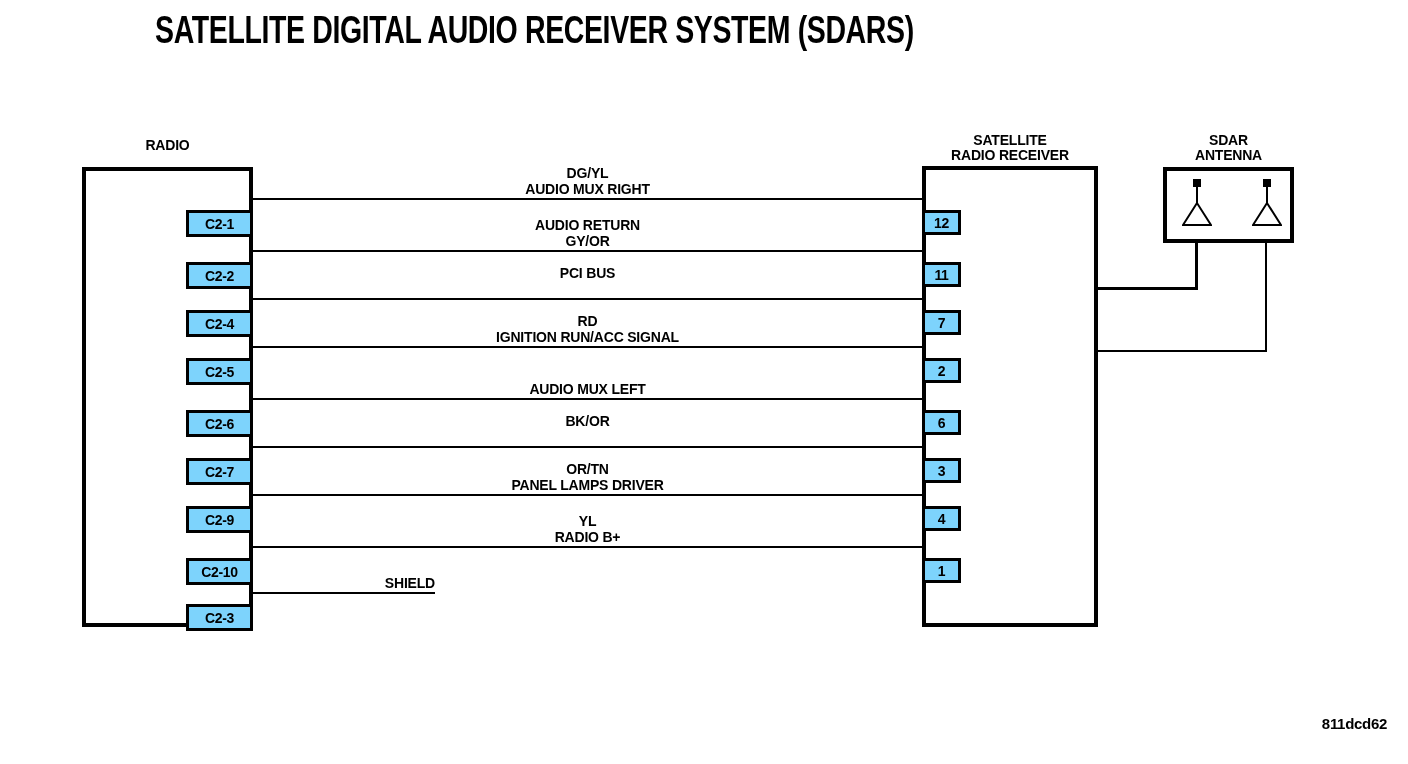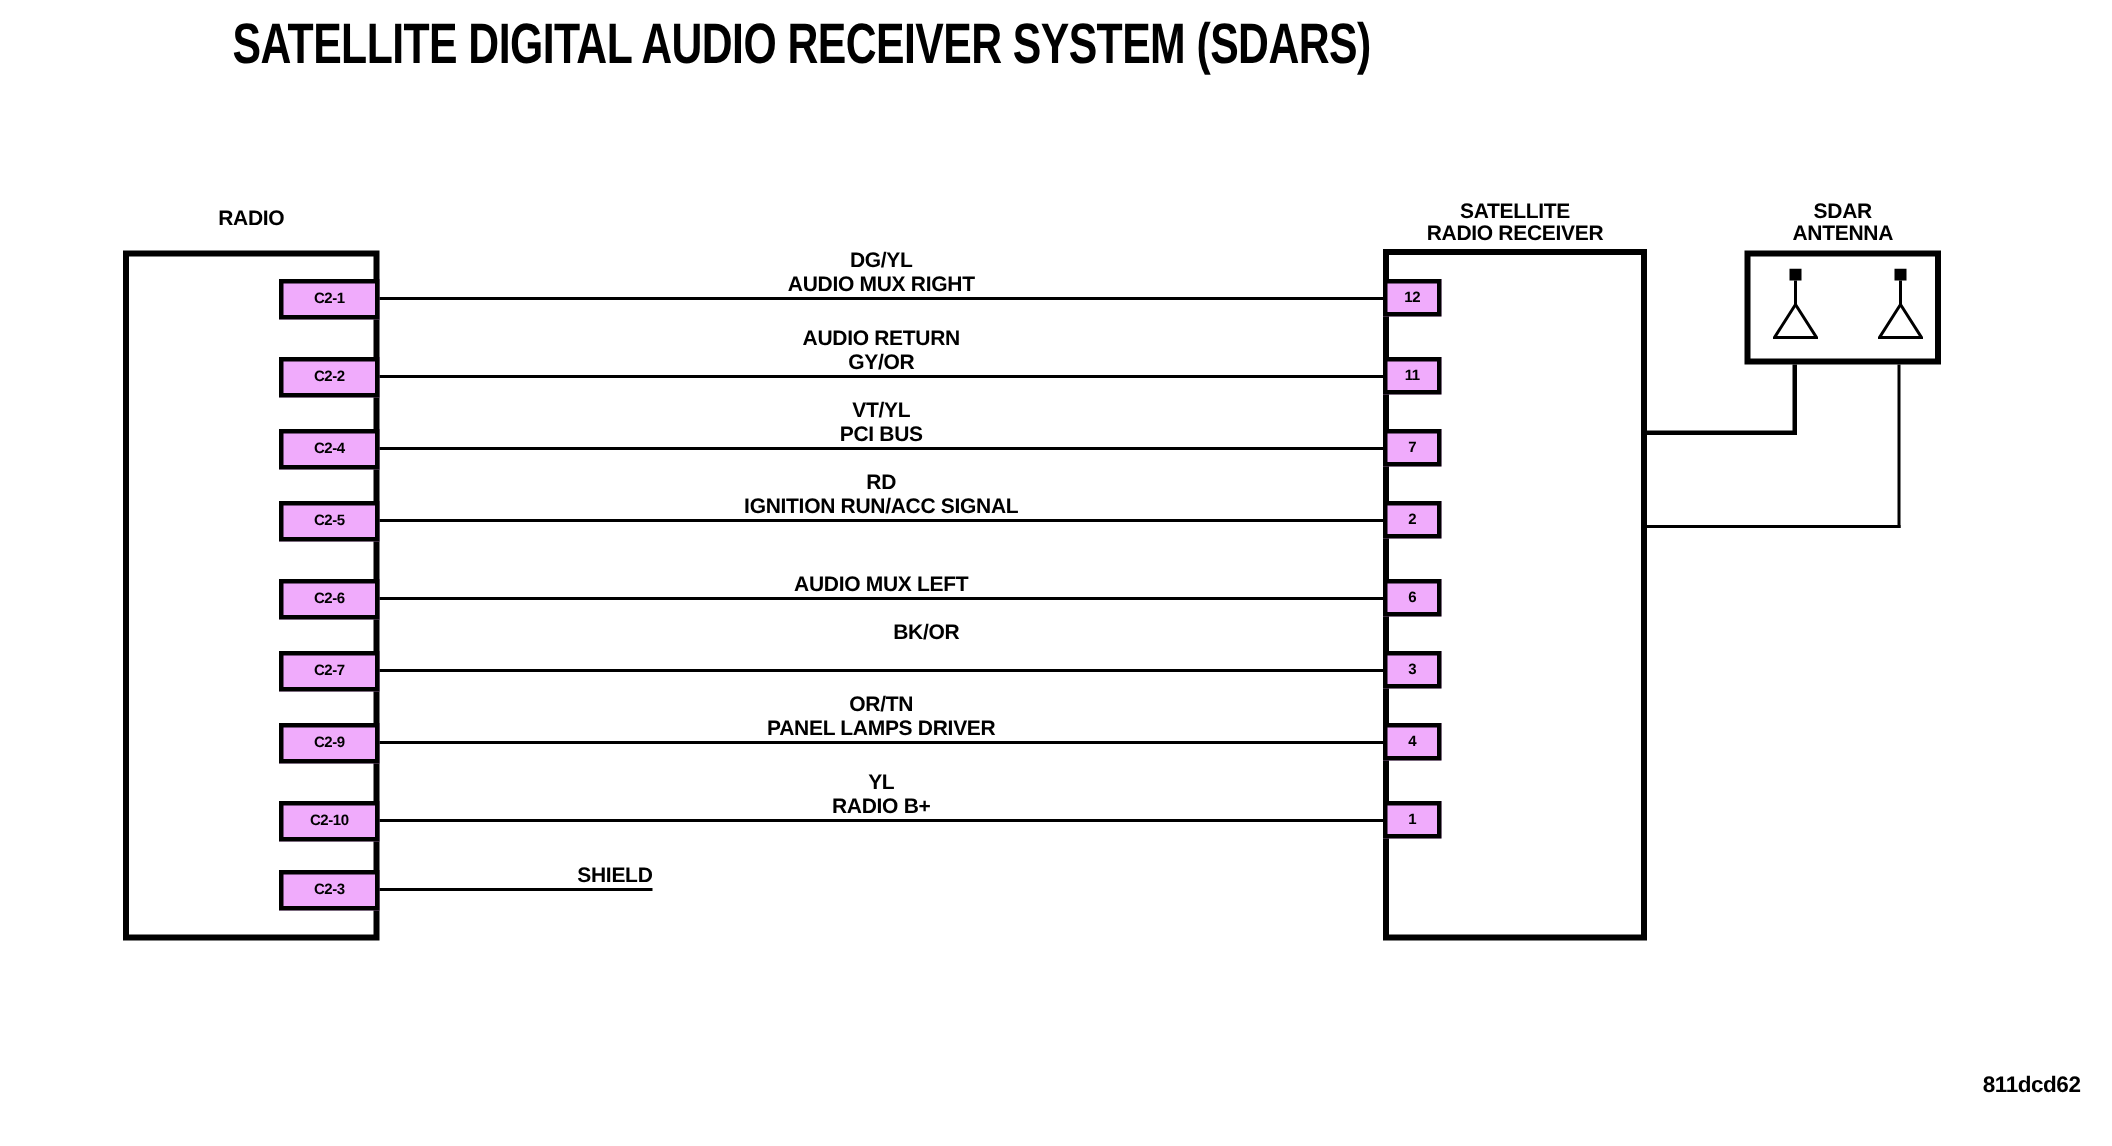--- a/index.html
+++ b/index.html
@@ -10,23 +10,23 @@
   .abs{position:absolute;}
   #title{
     left:155px;top:8px;font-size:38px;font-weight:bold;white-space:nowrap;
     transform:scaleX(0.75);transform-origin:0 0;letter-spacing:-0.5px;line-height:44px;
   }
   .comp-label{
     font-size:14px;font-weight:bold;text-align:center;line-height:15px;letter-spacing:-0.2px;
   }
   .box{box-sizing:border-box;border:4px solid #000;background:#fff;}
   .pin{
-    box-sizing:border-box;border:3px solid #000;background:#f0abfc;
+    box-sizing:border-box;border:3px solid #000;background:#7dd3fc;
     display:flex;align-items:center;justify-content:center;
-    font-size:10px;font-weight:bold;letter-spacing:-0.3px;
+    font-size:14px;font-weight:bold;letter-spacing:-0.3px;margin-top:24px;
   }
   .wire{height:2px;background:#000;}
   .wire-label{
     font-size:14px;font-weight:bold;text-align:center;line-height:16px;letter-spacing:-0.2px;
   }
   .vline,.hline{background:#000;}
   #footer-code{
     font-size:15px;font-weight:bold;text-align:right;letter-spacing:-0.3px;
   }
 </style>
@@ -98,32 +98,31 @@
 
   <div class="abs wire-label" style="left:253px;top:165px;width:669px;">
     <div>DG/YL</div>
     <div>AUDIO MUX RIGHT</div>
   </div>
   <div class="abs wire-label" style="left:253px;top:217px;width:669px;">
     <div>AUDIO RETURN</div>
     <div>GY/OR</div>
   </div>
   <div class="abs wire-label" style="left:253px;top:265px;width:669px;">
-    <div>VT/YL</div>
     <div>PCI BUS</div>
   </div>
   <div class="abs wire-label" style="left:253px;top:313px;width:669px;">
     <div>RD</div>
     <div>IGNITION RUN/ACC SIGNAL</div>
   </div>
   <div class="abs wire-label" style="left:253px;top:381px;width:669px;">
     <div></div>
     <div>AUDIO MUX LEFT</div>
   </div>
-  <div class="abs wire-label" style="left:253px;top:413px;width:669px;padding-left:30px;">
+  <div class="abs wire-label" style="left:253px;top:413px;width:669px;">
     <div>BK/OR</div>
   </div>
   <div class="abs wire-label" style="left:253px;top:461px;width:669px;">
     <div>OR/TN</div>
     <div>PANEL LAMPS DRIVER</div>
   </div>
   <div class="abs wire-label" style="left:253px;top:513px;width:669px;">
     <div>YL</div>
     <div>RADIO B+</div>
   </div>

